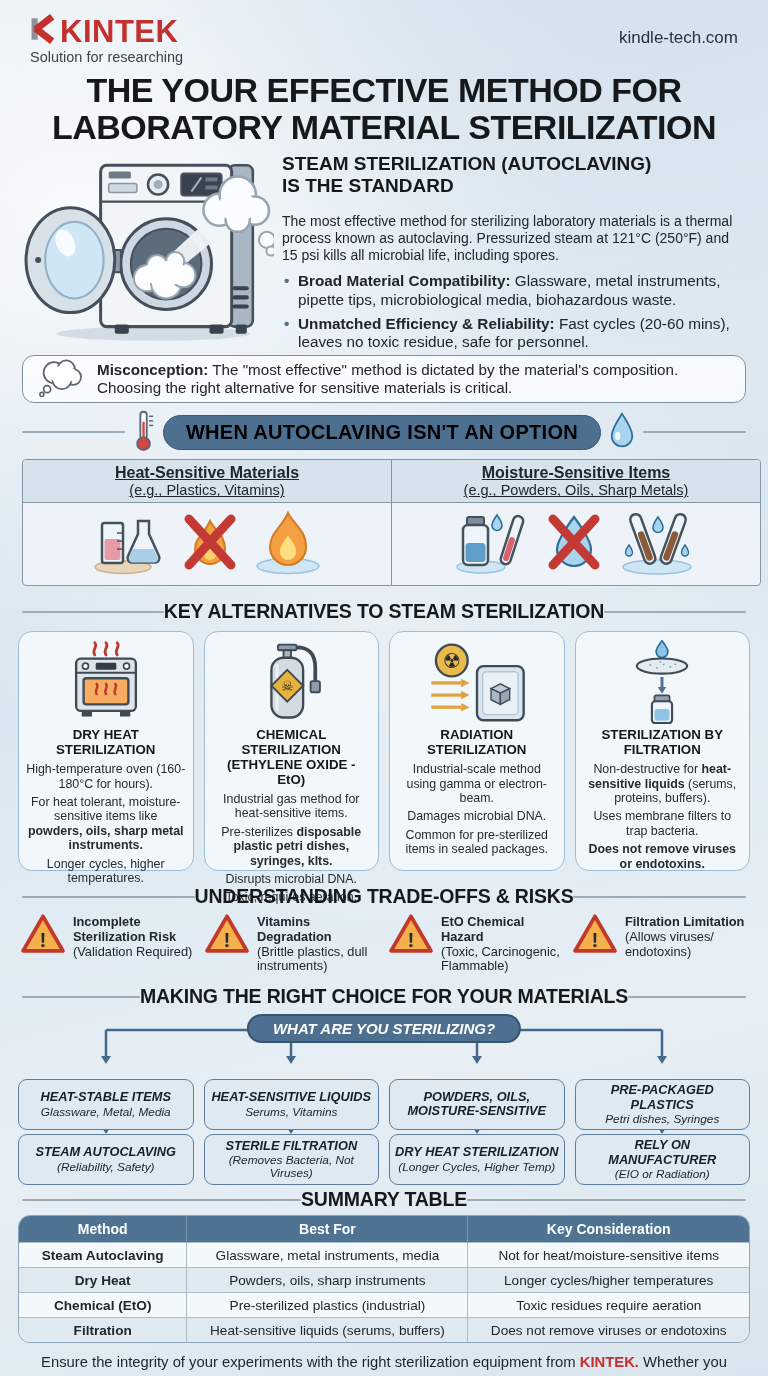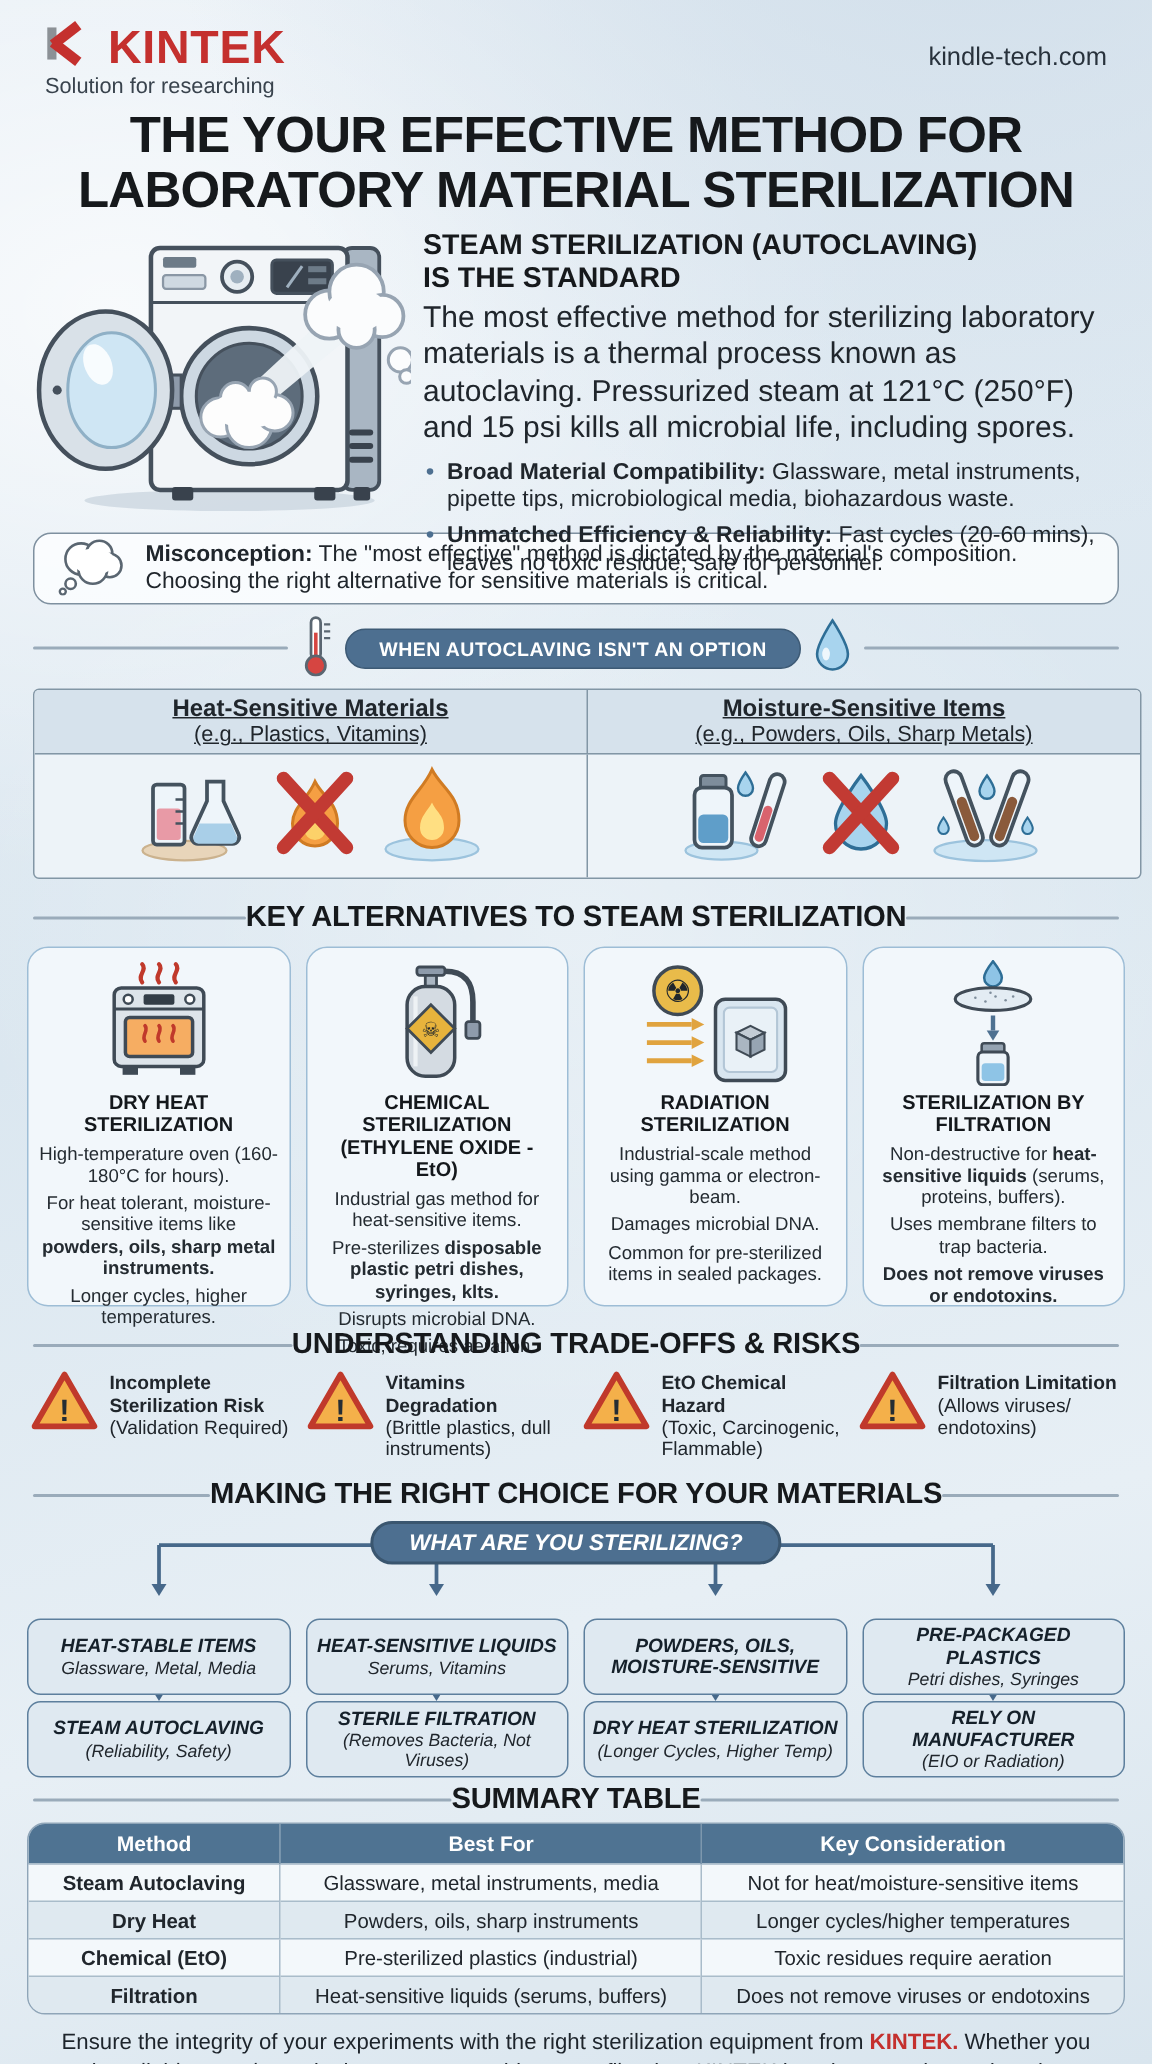--- a/index.html
+++ b/index.html
@@ -12,44 +12,44 @@
     width:768px; height:1376px; overflow:hidden; position:relative;
     background:
       radial-gradient(120% 60% at 85% -10%, #cfdde9 0%, rgba(207,221,233,0) 60%),
       radial-gradient(120% 50% at 10% 15%, rgba(255,255,255,.75) 0%, rgba(255,255,255,0) 55%),
       radial-gradient(90% 40% at 50% 45%, rgba(255,255,255,.35) 0%, rgba(255,255,255,0) 60%),
       linear-gradient(165deg, #e6eef5 0%, #dbe7f0 45%, #e7eff5 75%, #d9e5ee 100%);
   }
   
   .hdr { display:flex; justify-content:space-between; align-items:flex-start; padding:14px 30px 0 30px; height:62px; }
   .brandwrap { display:flex; flex-direction:column; }
-  .brandline { display:flex; align-items:center; gap:16px; }
+  .brandline { display:flex; align-items:center; gap:4px; }
   .brand { font-size:31px; font-weight:bold; color:#c4302e; letter-spacing:.5px; line-height:1; }
   .tagline { font-size:14.5px; color:#39434d; margin-top:1px; }
   .site { font-size:17px; color:#28323c; margin-top:14px; }
   
   .title { text-align:center; font-weight:bold; font-size:34px; line-height:1.08; color:#16191c; margin-top:10px; letter-spacing:-.5px; }
   
   .steam { display:flex; padding:0 22px; margin-top:8px; height:192px; }
   .steam .art { width:252px; flex:0 0 252px; }
   .steam .txt { flex:1; padding-left:8px; }
   .steam h2 { font-size:19px; line-height:1.12; color:#16191c; }
-  .steam p.lead { font-size:20px; line-height:1.22; margin-top:4px; }
+  .steam p.lead { font-size:14px; line-height:1.22; margin-top:17px; }
   .steam ul { margin-top:8px; list-style:none; }
   .steam li { font-size:15.3px; line-height:1.2; padding-left:16px; position:relative; margin-top:6px; }
   .steam li::before { content:"•"; position:absolute; left:2px; color:#4d6f90; font-weight:bold; }
   .b { font-weight:bold; }
   
   .misc { margin:10px 22px 0 22px; border:1.5px solid #7e909f; border-radius:12px; background:rgba(252,254,255,.8);
           padding:6px 14px; display:flex; align-items:center; gap:12px; height:48px; }
   .misc .t { font-size:15.2px; line-height:1.2; }
   
   .banner { display:flex; align-items:center; gap:8px; margin:10px 22px 0 22px; height:38px; }
   .rule { flex:1; height:2px; background:#9aabba; border-radius:1px; }
-  .pill { background:#4d6f90; border:1.5px solid #3d5a75; color:#ffffff; font-weight:bold; font-size:13px;
+  .pill { background:#4d6f90; border:1.5px solid #3d5a75; color:#000000; font-weight:bold; font-size:20px;
           letter-spacing:.3px; padding:5px 22px; border-radius:18px; white-space:nowrap; }
   
   .sens { margin:8px 7px 0 22px; border:1.5px solid #8296a5; border-radius:4px; overflow:hidden; background:#edf3f8;text-decoration:underline; }
   .sens .hrow { display:flex; background:#d6e2ec; border-bottom:1.5px solid #8296a5; }
   .sens .hcell { flex:1; text-align:center; padding:4px 6px; }
   .sens .hcell:first-child { border-right:1.5px solid #8296a5; }
   .sens .hcell .t1 { font-weight:bold; font-size:16px; }
   .sens .hcell .t2 { font-size:14.5px; }
   .sens .brow { display:flex; height:82px; }
   .sens .bcell { flex:1; display:flex; align-items:center; justify-content:center; gap:14px; }

